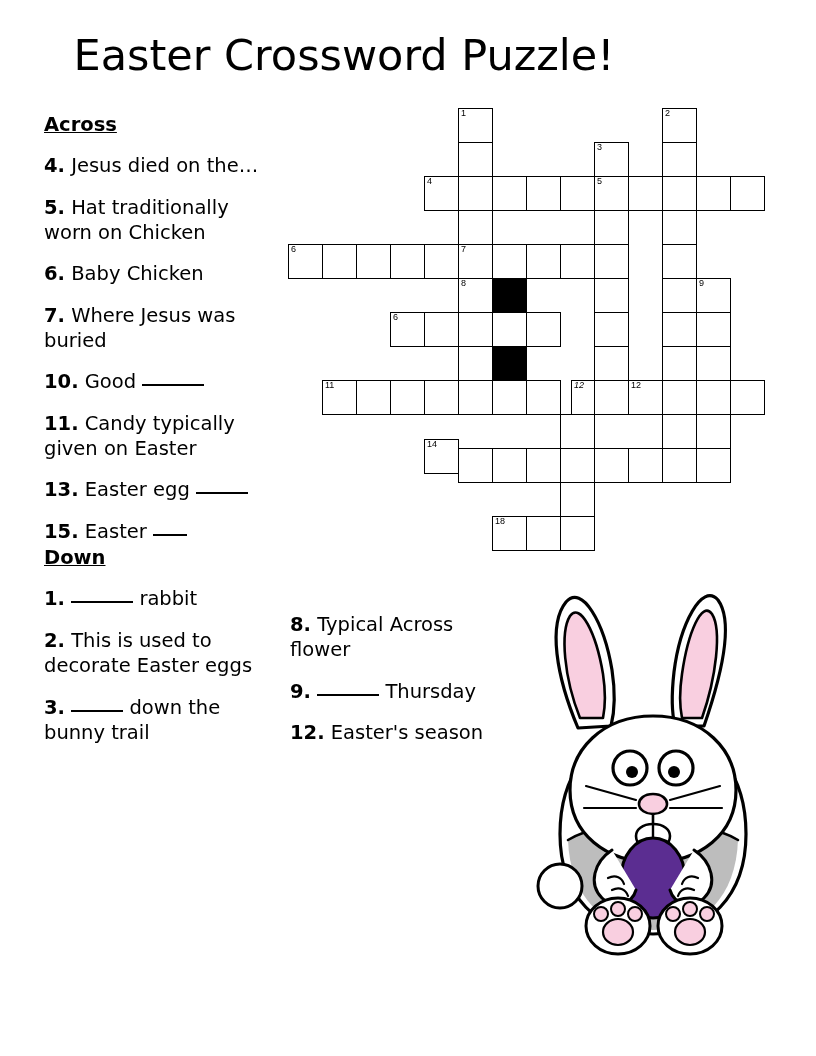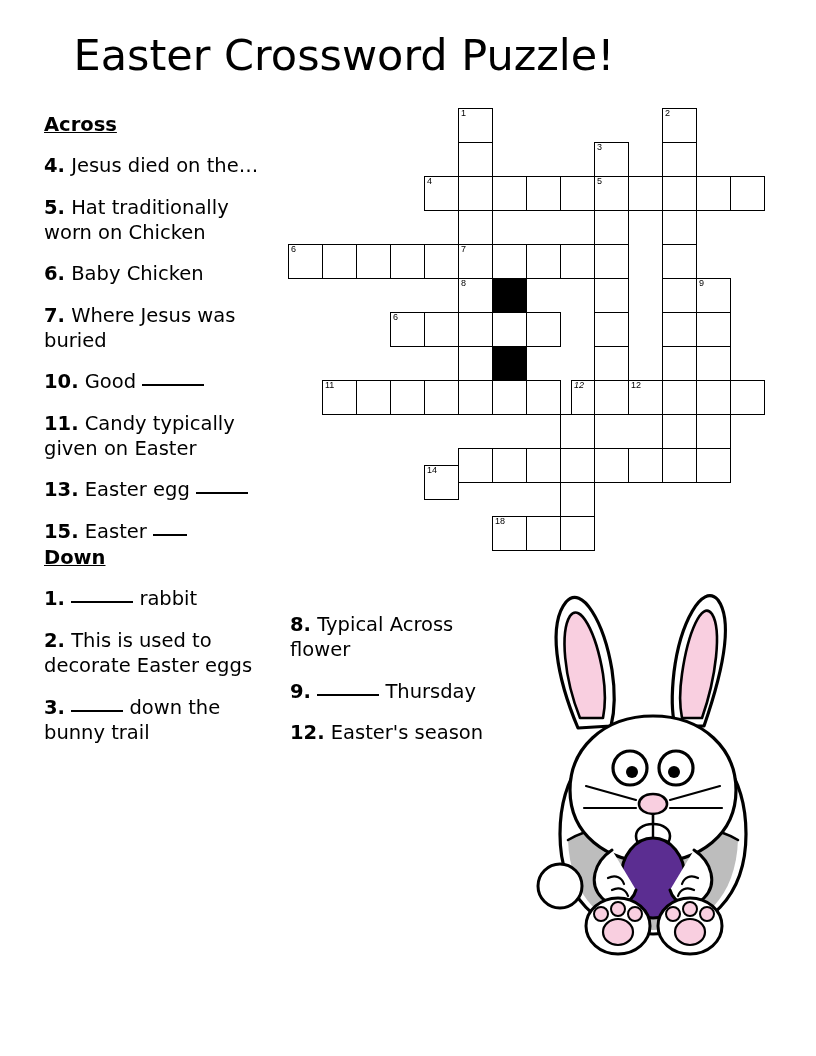--- a/index.html
+++ b/index.html
@@ -285,21 +285,21 @@
       <div class="cell" style="left: 306px; top: 272px;"></div>
       <div class="cell" style="left: 340px; top: 272px;">
         <span class="num">12</span>
       </div>
       <div class="cell" style="left: 374px; top: 272px;"></div>
       <div class="cell" style="left: 408px; top: 272px;"></div>
       <div class="cell" style="left: 442px; top: 272px;"></div>
       <div class="cell" style="left: 272px; top: 306px;"></div>
       <div class="cell" style="left: 374px; top: 306px;"></div>
       <div class="cell" style="left: 408px; top: 306px;"></div>
-      <div class="cell" style="left: 136px; top: 357px;">
+      <div class="cell" style="left: 136px; top: 331px;">
         <span class="num">14</span>
       </div>
       <div class="cell" style="left: 170px; top: 340px;"></div>
       <div class="cell" style="left: 204px; top: 340px;"></div>
       <div class="cell" style="left: 238px; top: 340px;"></div>
       <div class="cell" style="left: 272px; top: 340px;"></div>
       <div class="cell" style="left: 306px; top: 340px;"></div>
       <div class="cell" style="left: 340px; top: 340px;"></div>
       <div class="cell" style="left: 374px; top: 340px;"></div>
       <div class="cell" style="left: 408px; top: 340px;"></div>

